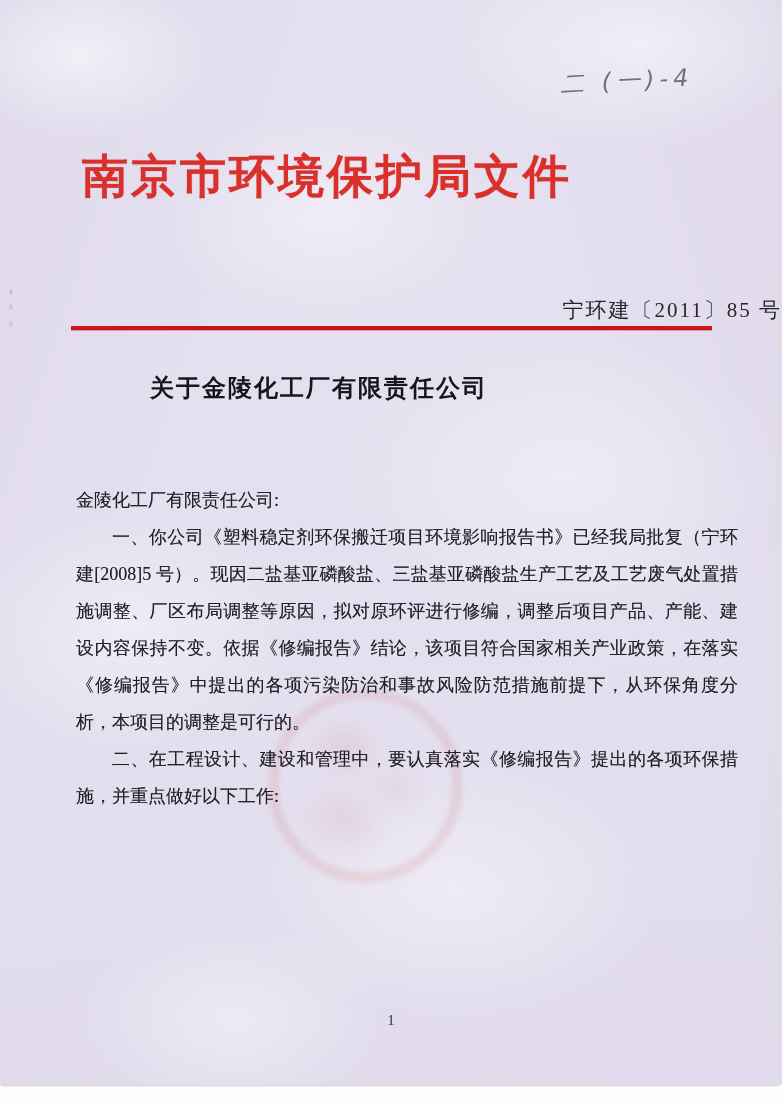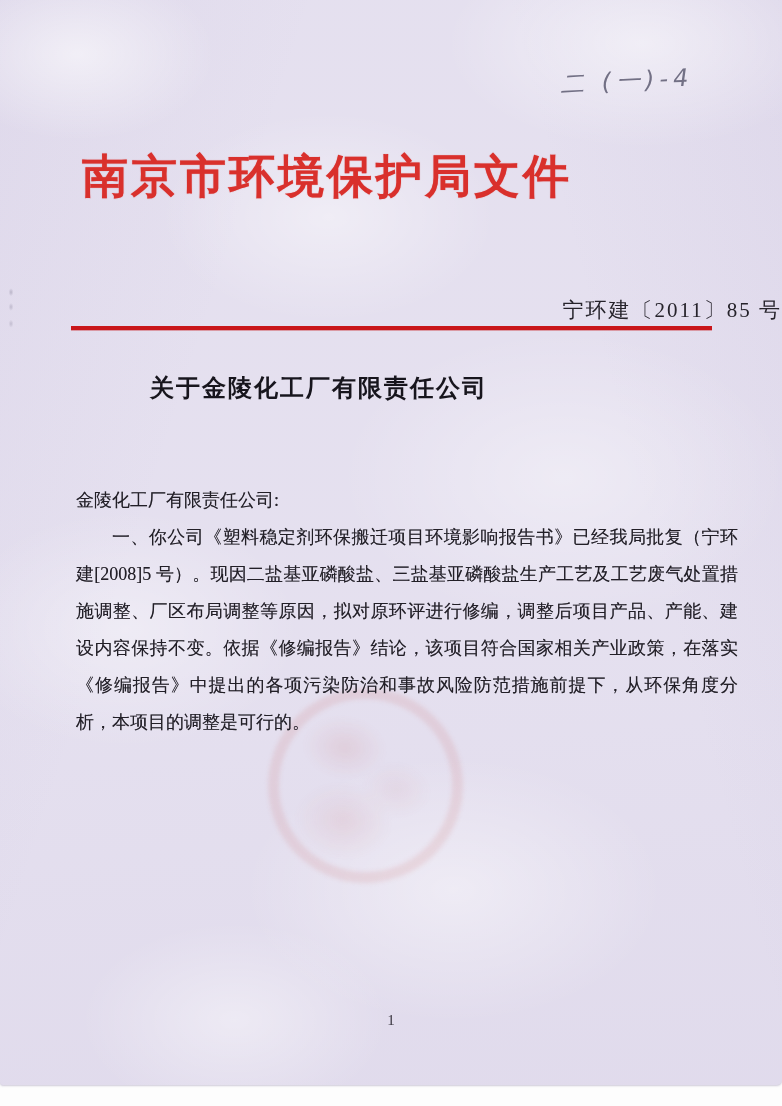--- a/index.html
+++ b/index.html
@@ -147,18 +147,19 @@
 
     <div class="subject">
       <div class="subject-line1">关于金陵化工厂有限责任公司</div>
     </div>
 
     <div class="seal"></div>
 
     <div class="body-text">
       <p>金陵化工厂有限责任公司:</p>
       <p class="para-indent">一、你公司《塑料稳定剂环保搬迁项目环境影响报告书》已经我局批复（宁环建[2008]5 号）。现因二盐基亚磷酸盐、三盐基亚磷酸盐生产工艺及工艺废气处置措施调整、厂区布局调整等原因，拟对原环评进行修编，调整后项目产品、产能、建设内容保持不变。依据《修编报告》结论，该项目符合国家相关产业政策，在落实《修编报告》中提出的各项污染防治和事故风险防范措施前提下，从环保角度分析，本项目的调整是可行的。</p>
+      <p class="para-indent">二、在工程设计、建设和管理中，要认真落实《修编报告》提出的各项环保措施，并重点做好以下工作:</p>
     </div>
 
     <div class="page-number">1</div>
 
   </div>
 </div>
 
 </body></html>

